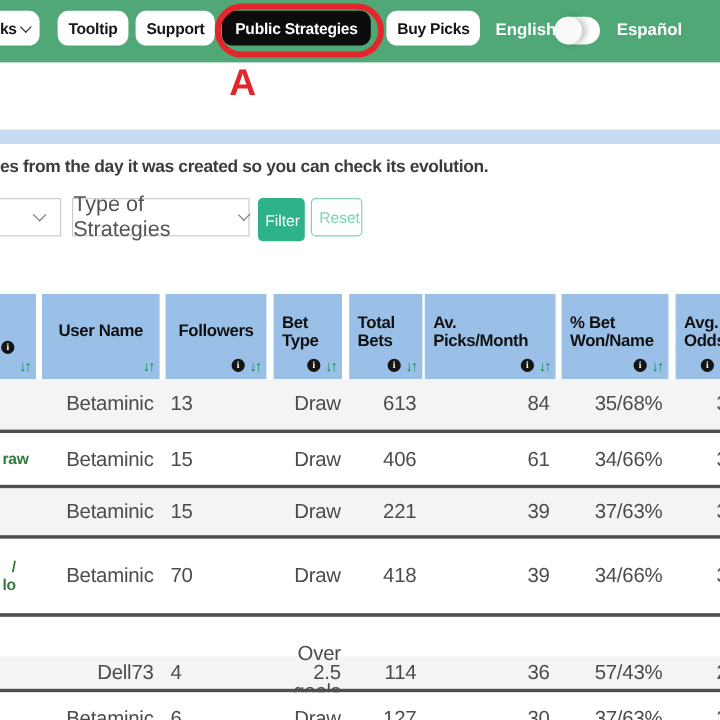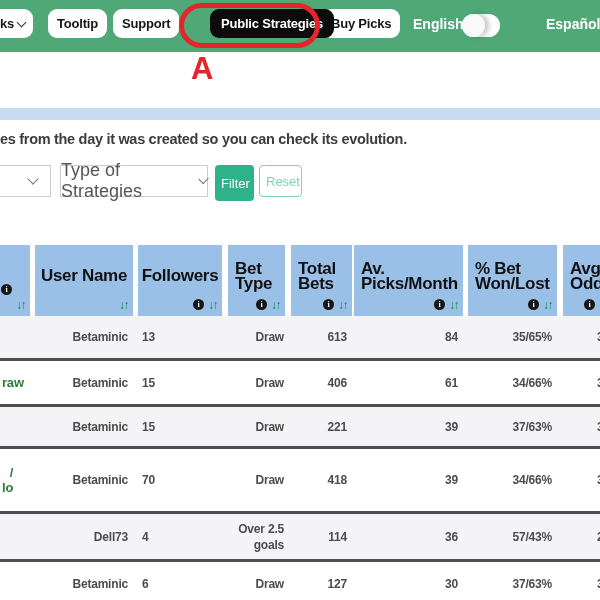--- a/index.html
+++ b/index.html
@@ -7,27 +7,27 @@
          font-family:"Liberation Sans",sans-serif;}
 
   
   .topbar{position:absolute;left:0;top:0;width:600px;height:52px;background:#50a877;}
   .pill{position:absolute;top:9px;height:29px;border-radius:9px;background:#fff;
         display:flex;align-items:center;font-weight:700;font-size:13px;color:#151515;
         padding:0 9px;letter-spacing:-0.2px;white-space:nowrap;box-sizing:border-box;}
   .btn-ks{left:-30px;width:63px;justify-content:flex-end;padding-right:8px;gap:4px;}
   .btn-tooltip{left:48px;}
   .btn-support{left:113px;}
-  .btn-public{left:185px;background:#0c0c0c;color:#fff;padding:0 11px;z-index:3;margin-left:25px;}
+  .btn-public{left:185px;background:#0c0c0c;color:#fff;padding:0 11px;z-index:3;}
   .btn-buy{left:322px;}
   .chev{width:6px;height:6px;border-right:1.6px solid #333;border-bottom:1.6px solid #333;
         transform:rotate(45deg);margin-top:-3px;}
   .lang{position:absolute;top:16px;color:#fff;font-weight:700;font-size:14px;}
   .lang-en{left:413px;}
-  .lang-es{left:514px;margin-left:32px;}
+  .lang-es{left:514px;}
   .toggle{position:absolute;left:462px;top:14px;width:38px;height:23px;background:#fff;border-radius:12px;}
   .knob{position:absolute;left:0;top:0;width:23px;height:23px;border-radius:50%;background:#fafafa;
         box-shadow:4px 0 5px rgba(0,0,0,0.22);}
 
   
   .red-ring{position:absolute;left:179px;top:3px;width:141px;height:45px;border:5px solid #e3262c;
             border-radius:24px;box-sizing:border-box;z-index:5;}
   .annot-a{position:absolute;left:191px;top:51px;color:#e3262c;font-size:31px;font-weight:700;z-index:5;}
 
   
@@ -50,40 +50,40 @@
 
   
   .c0{left:0;width:30px;}   .c1{left:35px;width:98px;}  .c2{left:138px;width:84px;}
   .c3{left:228px;width:57px;} .c4{left:291px;width:61px;} .c5{left:354px;width:109px;}
   .c6{left:468px;width:89px;} .c7{left:563px;width:37px;}
 
   
   .hcell{position:absolute;top:245px;height:71px;background:#9bc0e8;box-sizing:border-box;
          display:flex;flex-direction:column;padding:8px 5px 5px 5px;}
   .hlabel{flex:1;display:flex;flex-direction:column;justify-content:center;font-weight:700;
-          font-size:17px;line-height:15px;color:#111;letter-spacing:-0.3px;padding-left:2px;}
+          font-size:14px;line-height:15px;color:#111;letter-spacing:-0.3px;padding-left:2px;}
   .hlabel.center{align-items:center;text-align:center;padding-left:0;}
   .hicons{display:flex;justify-content:flex-end;align-items:center;gap:4px;height:13px;flex-shrink:0;}
   .hicons.left7{justify-content:flex-start;padding-left:16px;}
   .hicons.c0i{padding-right:13px;margin-bottom:2px;}
   .hspacer{flex:1;}
   .info-icon{width:11px;height:11px;border-radius:50%;background:#151515;position:relative;flex-shrink:0;}
   .info-icon::before{content:"i";position:absolute;left:0;top:0;width:11px;height:11px;display:flex;
         align-items:center;justify-content:center;color:#fff;font-size:8px;font-weight:700;
         font-family:"Liberation Serif",serif;}
   .sort-icon{color:#0c8a52;font-weight:700;font-size:12px;letter-spacing:-1.5px;line-height:1;}
   .sort-icon::before{content:"↓↑";}
 
   
   .rows{position:absolute;left:0;top:316px;width:600px;height:284px;overflow:hidden;}
   .trow{position:relative;width:600px;box-sizing:border-box;border-bottom:3px solid #4f4f4f;}
   .trow.g{background:#f4f4f6;} .trow.w{background:#fff;}
-  .h0{height:45px;} .h1{height:46px;} .h2{height:42px;} .h3{height:65px;} .h4{height:48px;} .h5{height:46px;}
-  .tcell{position:absolute;top:0;height:100%;display:flex;align-items:center;font-size:12px;
-         color:#4c4c4c;box-sizing:border-box;letter-spacing:-0.2px;font-weight:bold;}
+  .h0{height:45px;} .h1{height:46px;} .h2{height:42px;} .h3{height:65px;} .h4{height:30px;margin-top:33px;} .h5{height:46px;}
+  .tcell{position:absolute;top:0;height:100%;display:flex;align-items:center;font-size:17px;
+         color:#4c4c4c;box-sizing:border-box;letter-spacing:-0.2px;}
   .ar{justify-content:flex-end;padding-right:5px;}
   .al{justify-content:flex-start;padding-left:4px;}
   .tight{padding-right:1px;}
   .namecell{color:#2e7d3a;font-weight:700;font-size:13px;padding-left:2px;}
   .nlines{display:flex;flex-direction:column;align-items:flex-end;line-height:15.5px;}
   .rlines{display:flex;flex-direction:column;line-height:16px;text-align:right;}
   .oddscell{overflow:hidden;}
   .odds-val{position:absolute;left:34px;top:50%;transform:translateY(-50%);}
 </style>
 </head>
@@ -176,21 +176,21 @@
         <span>Picks/Month</span>
       </div>
     <div class="hicons">
         <span class="info-icon"></span>
         <span class="sort-icon"></span>
       </div>
   </div>
   <div class="hcell c6">
     <div class="hlabel">
         <span>% Bet</span>
-        <span>Won/Lost</span>
+        <span>Won/Name</span>
       </div>
     <div class="hicons">
         <span class="info-icon"></span>
         <span class="sort-icon"></span>
       </div>
   </div>
   <div class="hcell c7">
     <div class="hlabel">
         <span>Avg.</span>
         <span>Odds</span>
@@ -212,21 +212,21 @@
       <div class="tcell c1 ar">Betaminic</div>
       <div class="tcell c2 al">13</div>
       <div class="tcell c3 ar tight">
           <div class="rlines">
             <span>Draw</span>
             <span></span>
           </div>
         </div>
       <div class="tcell c4 ar">613</div>
       <div class="tcell c5 ar">84</div>
-      <div class="tcell c6 ar">35/65%</div>
+      <div class="tcell c6 ar">35/68%</div>
       <div class="tcell c7 oddscell">
           <span class="odds-val">3</span>
         </div>
     </div>
 
     <div class="trow w h1">
       <div class="tcell c0 namecell al">
           <div class="nlines">
             <span>raw</span>
             <span></span>

